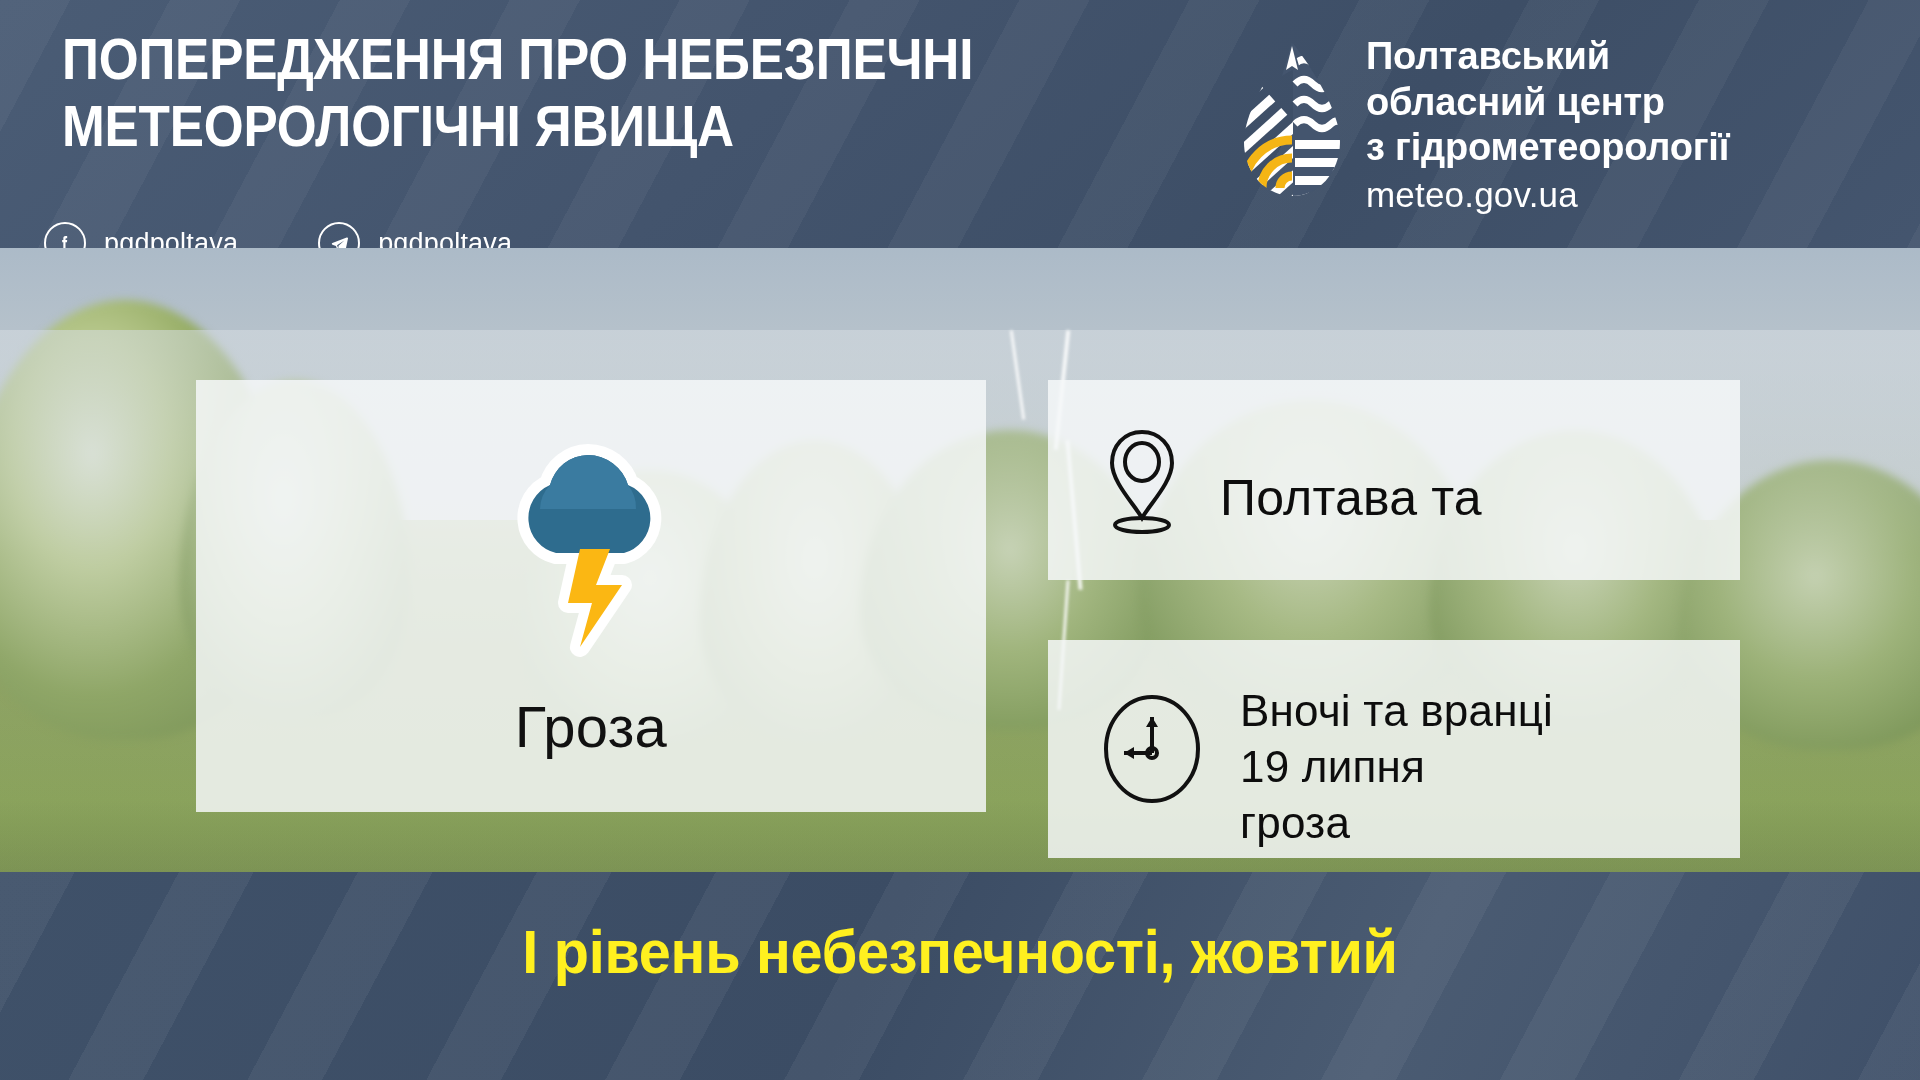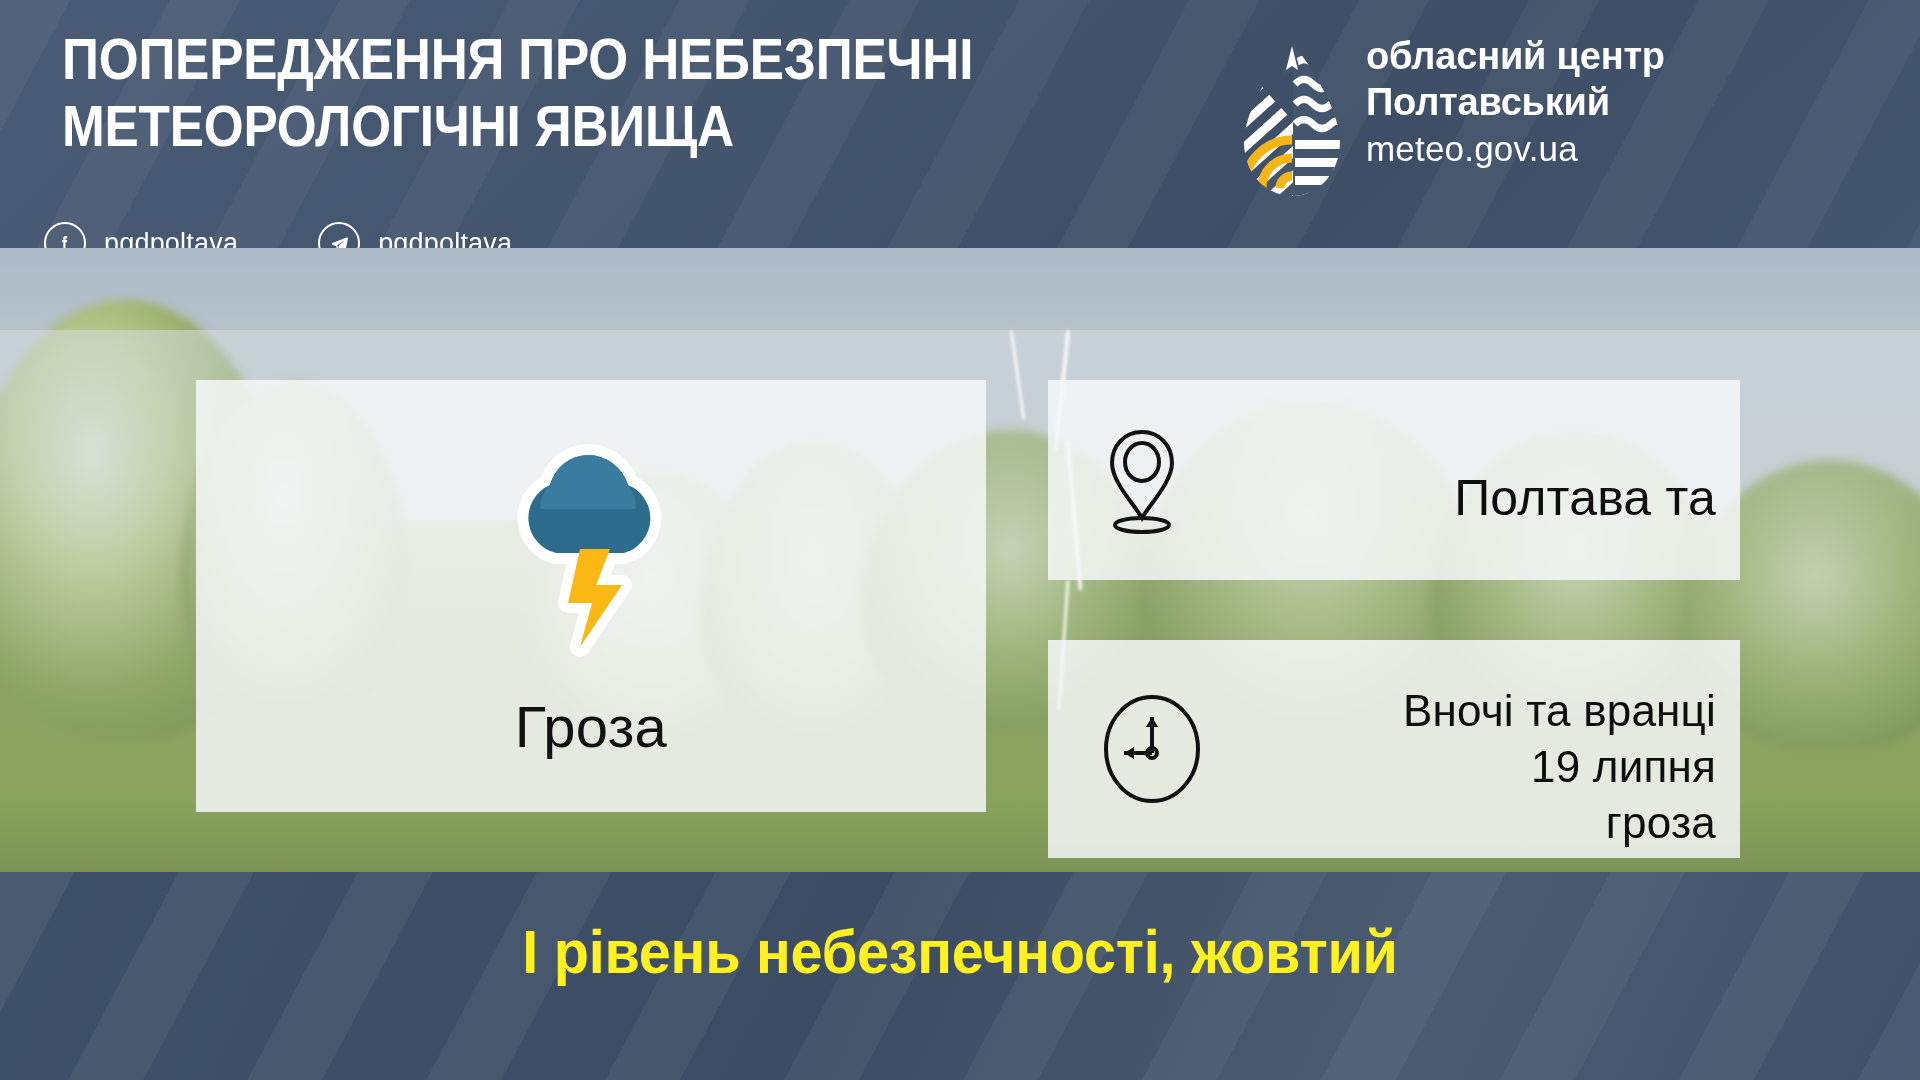--- a/index.html
+++ b/index.html
@@ -104,21 +104,21 @@
     color:#111;font-size:58px;font-weight:400;margin-top:26px;letter-spacing:.3px;
   }
   .card-loc{
     left:1048px;top:380px;width:692px;height:200px;
     display:flex;align-items:center;gap:36px;padding:0 24px 0 52px;box-sizing:border-box;
   }
   .card-time{
     left:1048px;top:640px;width:692px;height:218px;
     display:flex;align-items:center;gap:36px;padding:0 24px 0 52px;box-sizing:border-box;
   }
-  .card-text{flex:1;text-align:right;color:#0d0d0d;margin-top:36px;}
+  .card-text{flex:1;text-align:left;color:#0d0d0d;margin-top:36px;}
   .loc-line{font-size:50px;line-height:1.18;letter-spacing:.2px;white-space:nowrap;}
   .time-line{font-size:44px;line-height:1.28;letter-spacing:.2px;white-space:nowrap;}
   .ic-box{flex:0 0 auto;display:flex;align-items:center;justify-content:center;}
 </style>
 </head>
 <body>
 
 <div id="root">
 
   <div class="photo-layer">
@@ -207,22 +207,23 @@
                 <rect x="55" y="118" width="50" height="9" fill="#fff"></rect>
                 <rect x="55" y="136" width="50" height="9" fill="#fff"></rect>
               </g>
 
               <path d="M52 2 L42 36 L52 30 L62 36 Z" fill="#44556e"></path>
               <path d="M52 6 L46 30 L52 26 L58 30 Z" fill="#ffffff"></path>
             </g>
           </svg>
         </span>
         <span class="logo-txt">
+          <div class="logo-l">Полтавський</div>
           <div class="logo-l">обласний центр</div>
-          <div class="logo-l">Полтавський</div>
+          <div class="logo-l">з гідрометеорології</div>
           <div class="logo-url">meteo.gov.ua</div>
         </span>
       </div>
     </div>
   </div>
 
   <div class="card card-phenom">
     <span>
       <svg width="215" height="230" viewBox="0 0 215 230">
         <g>

